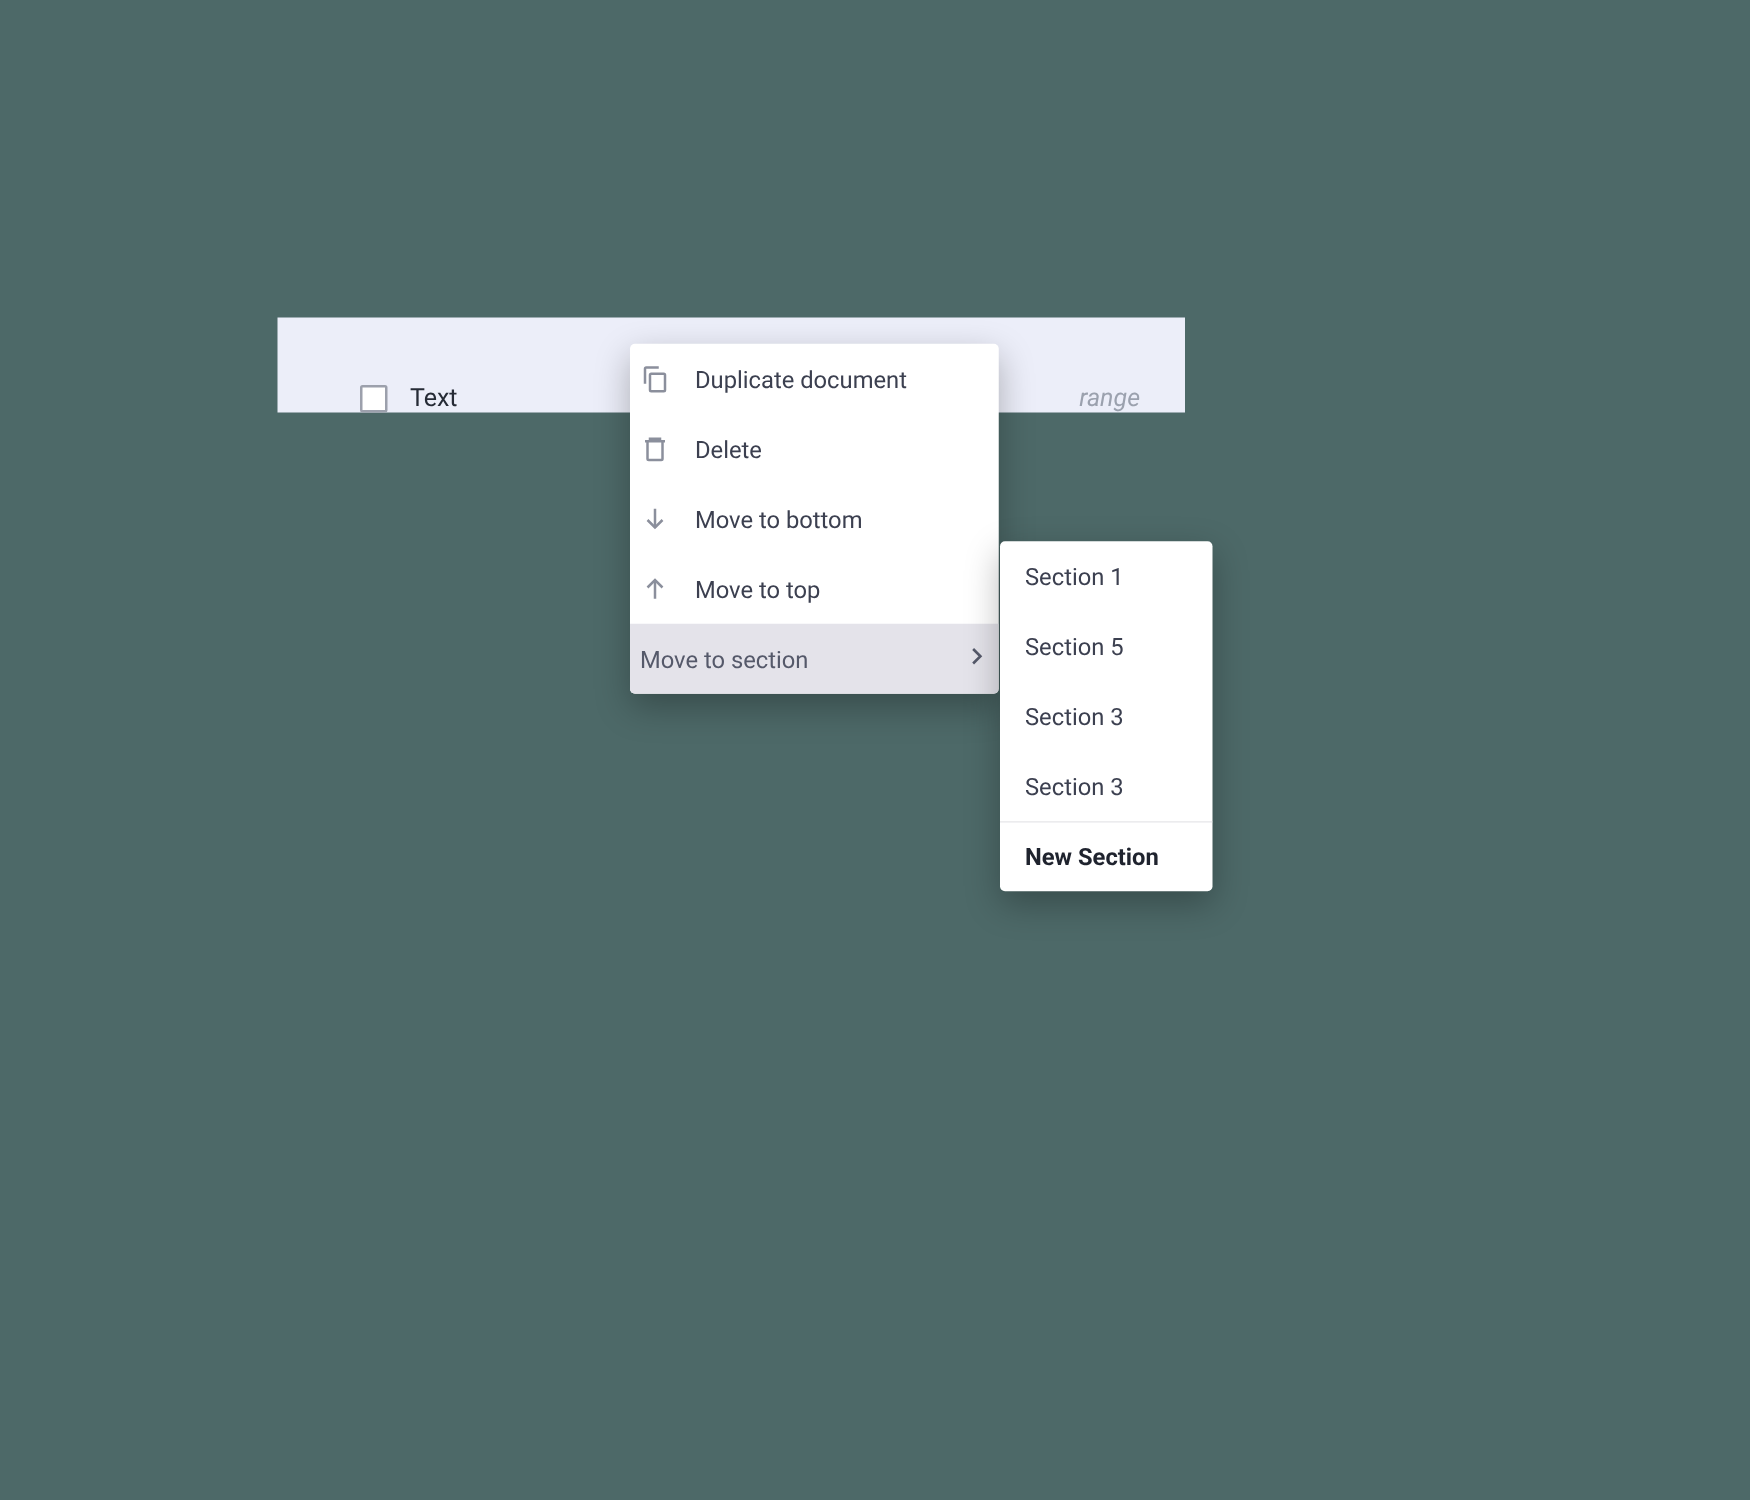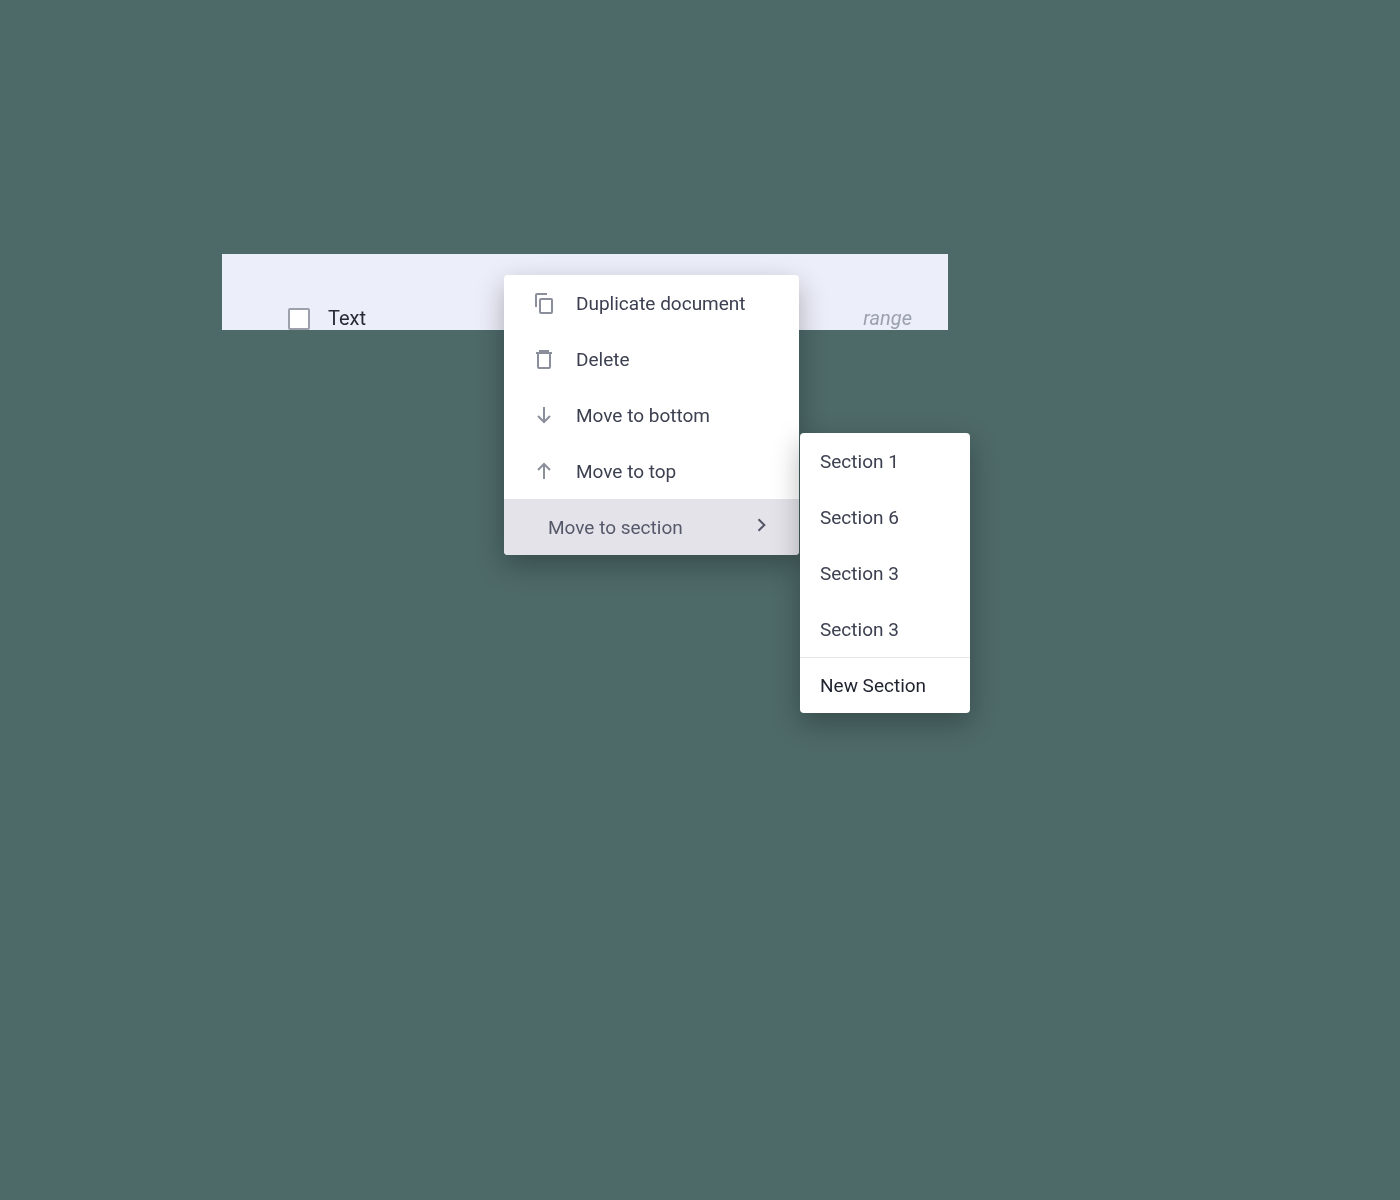--- a/index.html
+++ b/index.html
@@ -50,21 +50,21 @@
       width: 295px;
       background: #fff;
       border-radius: 4px;
       box-shadow: 0 10px 28px rgba(0,0,0,0.28);
       overflow: hidden;
     }
     .menu-item {
       display: flex;
       align-items: center;
       height: 56px;
-      padding: 0 28px;
+      padding: 0 8px;
       cursor: pointer;
     }
     .menu-item.highlighted {
       background: #e4e3ea;
     }
     .menu-icon {
       width: 24px;
       height: 24px;
       margin-right: 20px;
       color: #8b8f9c;
@@ -104,21 +104,21 @@
       height: 56px;
       padding: 0 20px;
       cursor: pointer;
       color: #3c4050;
       font-size: 19px;
     }
     .submenu-divider {
       border-top: 1px solid #e6e6e9;
     }
     .submenu-item.bold {
-      font-weight: 400;
+      font-weight: 700;
       color: #1f232e;
     }
   </style>
 </head>
 <body>
 
 <div class="row-item">
   <div class="checkbox"></div>
   <div class="row-label">Text</div>
   <div class="row-trailing">range</div>
@@ -156,28 +156,28 @@
   <div class="menu-item">
     <span class="menu-icon">
       <svg width="24" height="24" viewBox="0 0 24 24" fill="none" stroke="currentColor" stroke-width="2">
         <path d="M12 20 V5"></path>
         <path d="M6 11 l6-6 l6 6"></path>
       </svg>
     </span>
     <span class="menu-label">Move to top</span>
   </div>
   <div class="menu-item highlighted">
-    <span class="menu-label" style="margin-left:16px">Move to section</span>
+    <span class="menu-label" style="margin-left:0">Move to section</span>
     <span class="chevron">
       <svg width="20" height="20" viewBox="0 0 24 24" fill="none" stroke="currentColor" stroke-width="2.5">
         <path d="M9 5 l7 7 l-7 7"></path>
       </svg>
     </span>
   </div>
 </div>
 
 <div class="submenu">
   <div class="submenu-item">Section 1</div>
-  <div class="submenu-item">Section 6</div>
+  <div class="submenu-item">Section 5</div>
   <div class="submenu-item">Section 3</div>
   <div class="submenu-item">Section 3</div>
   <div class="submenu-item submenu-divider bold">New Section</div>
 </div>
 
 </body></html>

